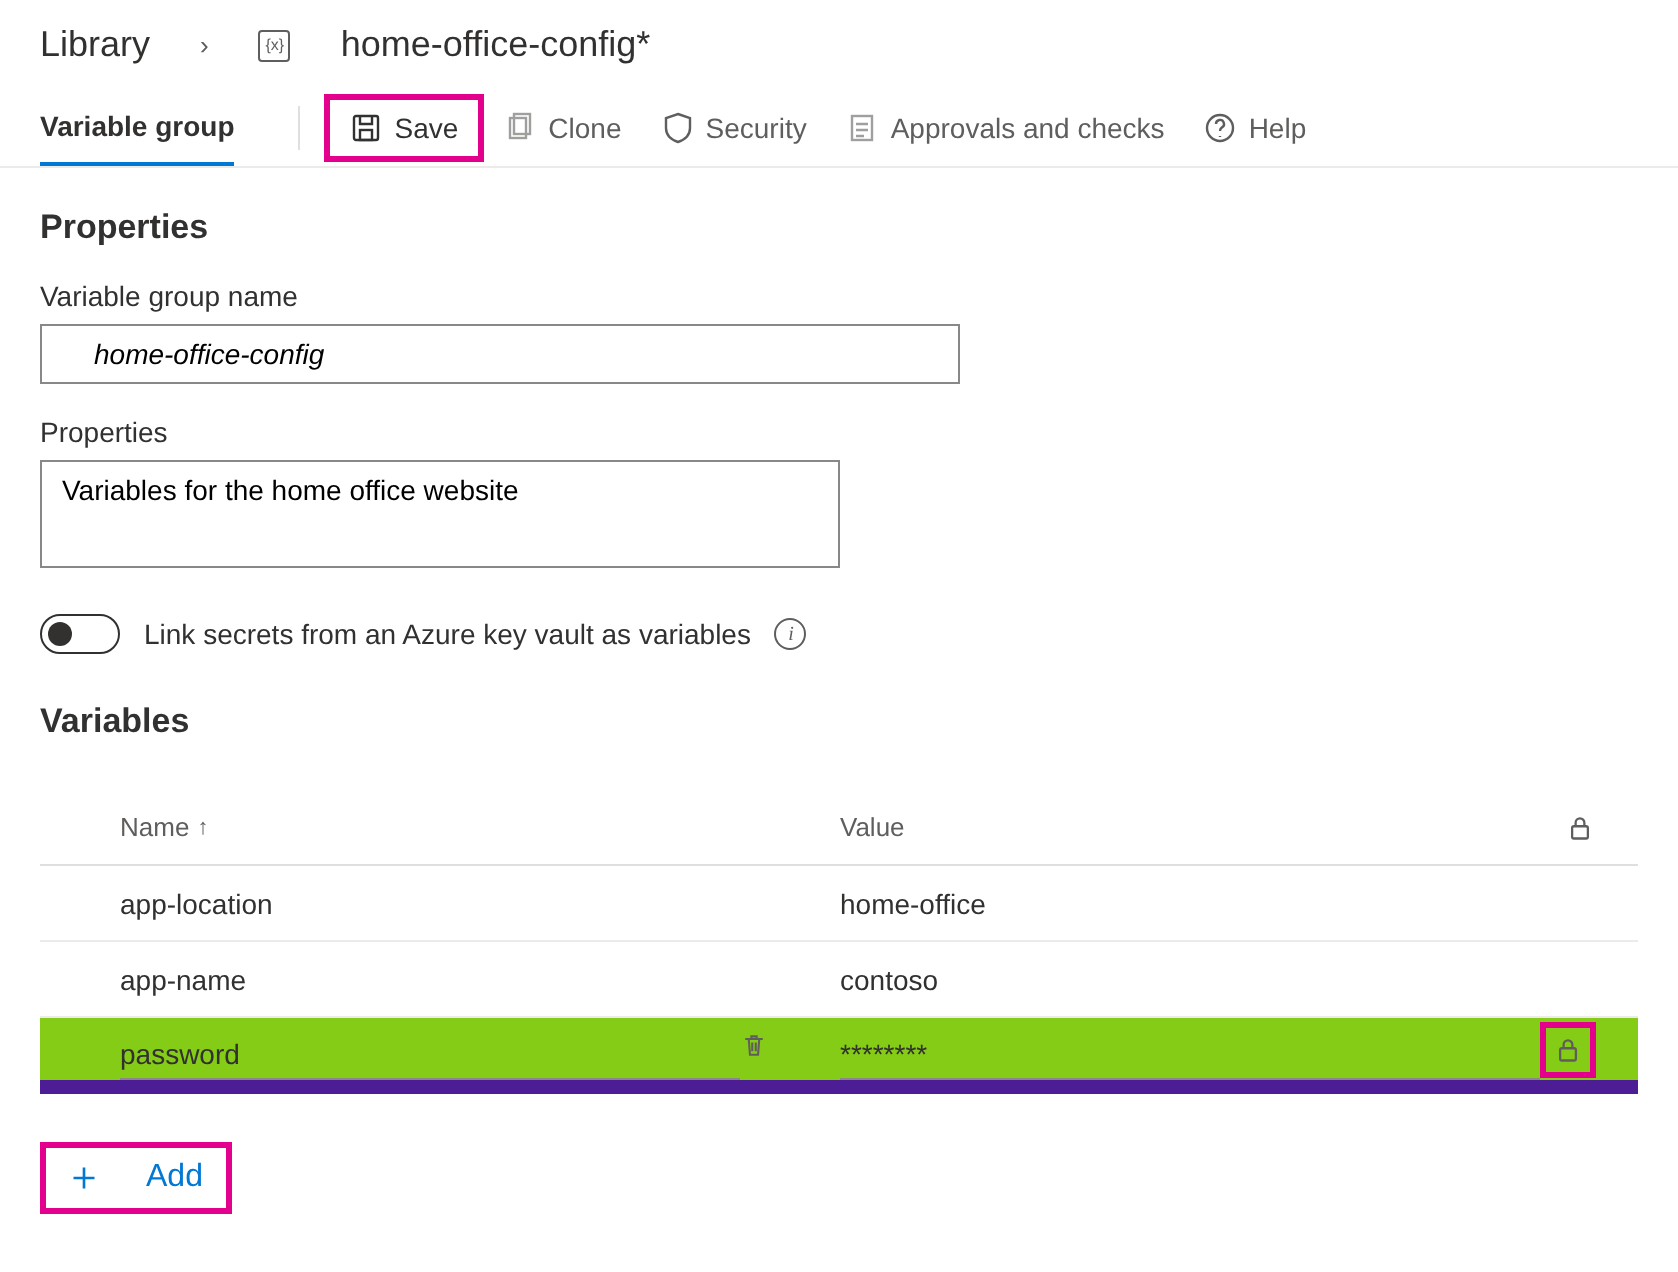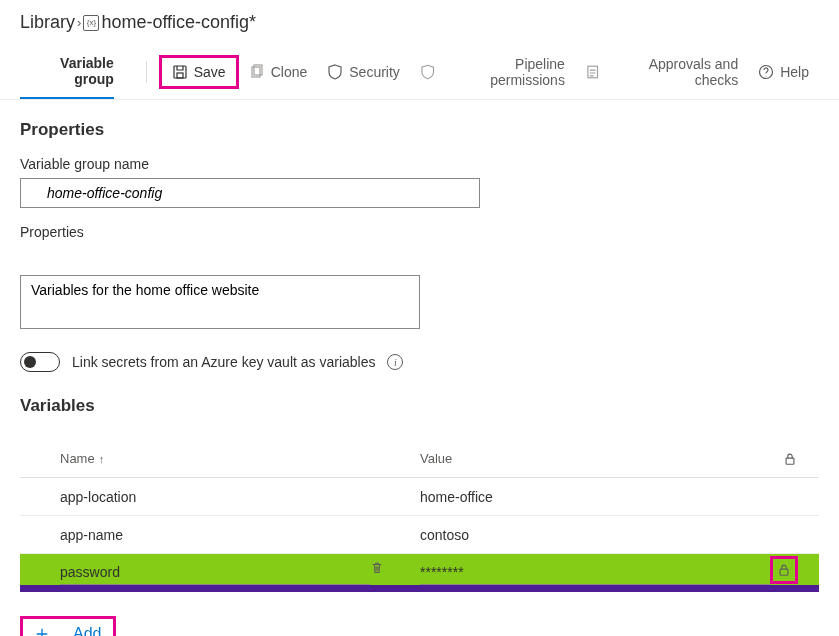--- a/index.html
+++ b/index.html
@@ -6,21 +6,21 @@
   body {
     font-family: "Segoe UI", -apple-system, BlinkMacSystemFont, sans-serif;
     font-size: 14px;
     color: #323130;
     background: #fff;
     width: 839px;
   }
   .breadcrumb {
     display: flex;
     align-items: center;
-    gap: 2px;
+    gap: 25px;
     padding: 12px 20px 4px 20px;
     font-size: 18px;
   }
   .breadcrumb a { color: #323130; text-decoration: none; }
   .breadcrumb .chevron { color: #605e5c; font-size: 13px; }
   .vg-icon {
     width: 16px; height: 16px;
     border: 1px solid #605e5c;
     border-radius: 2px;
     display: inline-flex;
@@ -89,21 +89,20 @@
   }
   .text-area {
     width: 400px;
     height: 54px;
     padding: 6px 10px;
     border: 1px solid #8a8886;
     font-family: inherit;
     font-size: 14px;
     resize: none;
     outline: none;
-    margin-top: 29px;
   }
   .toggle-row {
     display: flex;
     align-items: center;
     gap: 12px;
     padding: 8px 20px 4px 20px;
   }
   .toggle {
     width: 40px;
     height: 20px;
@@ -210,26 +209,20 @@
     <span>Clone</span>
   </div>
 
   <div class="toolbar-btn">
     <svg viewBox="0 0 16 16" fill="none" stroke="#605e5c" stroke-width="1.2">
         <path d="M8 1l6 2v5c0 4-3 6-6 7-3-1-6-3-6-7V3l6-2z"></path>
       </svg>
     <span>Security</span>
   </div>
 
-  <div class="toolbar-btn">
-    <svg viewBox="0 0 16 16" fill="none" stroke="#a19f9d" stroke-width="1.2">
-        <path d="M8 1l6 2v5c0 4-3 6-6 7-3-1-6-3-6-7V3l6-2z"></path>
-      </svg>
-    <span>Pipeline permissions</span>
-  </div>
 
   <div class="toolbar-btn">
     <svg viewBox="0 0 16 16" fill="none" stroke="#a19f9d" stroke-width="1.2">
         <rect x="3" y="2" width="10" height="12"></rect>
         <path d="M5 6h6M5 9h6M5 12h4"></path>
       </svg>
     <span>Approvals and checks</span>
   </div>
 
   <div class="toolbar-btn">

